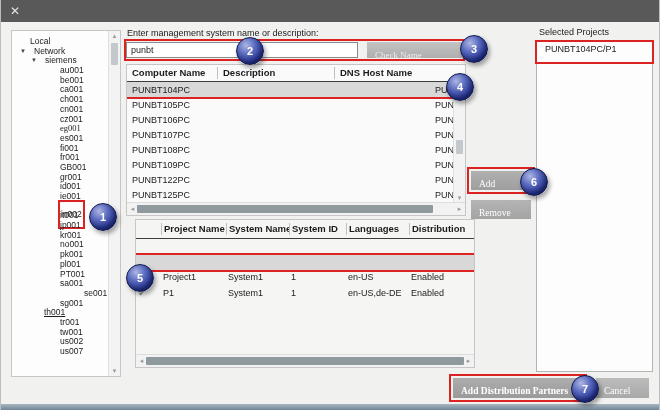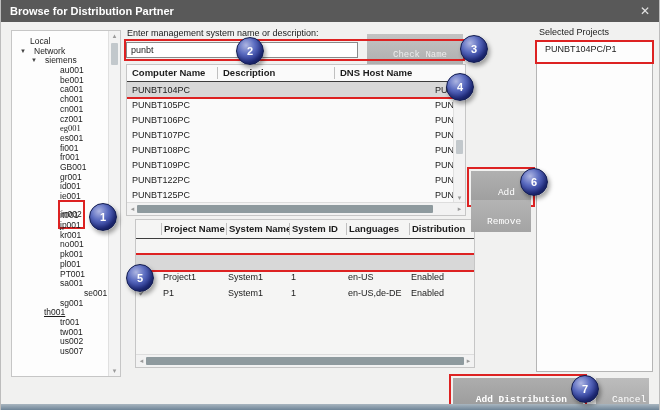--- a/index.html
+++ b/index.html
@@ -40,21 +40,21 @@
   .ht1{left:10px;width:296px;}
   .ht2{left:10px;width:318px;}
   
   .search-label{position:absolute;left:126px;top:28px;font-size:9px;}
   .search-row{position:absolute;left:125px;top:41px;width:337px;height:18px;
     display:flex;align-items:center;}
   .callout{outline:2px solid #dd2222;}
   .callout-off{outline:2px solid #dd2222;outline-offset:2px;}
   .search-input{width:226px;height:14px;border:1px solid #8a8a8a;font-family:"Liberation Sans",sans-serif;
     font-size:9px;padding:0 0 0 4px;background:#fff;color:#1b1b1b;outline:none;}
-  .btn{border:none;color:#fff;font-family:Liberation Mono, monospace;text-align:right;padding:16px;cursor:default;}
+  .btn{border:none;color:#fff;font-family:Liberation Serif, serif;text-align:left;padding:8px;cursor:default;}
   .checkname{margin-left:auto;width:96px;height:16px;font-size:9px;color:#ececec;
     background:linear-gradient(#c3c3c3,#aeaeae);}
   
   .ctable{position:absolute;left:125px;top:64px;width:340px;height:152px;
     background:#fafafa;border:1px solid #c6c6c6;box-sizing:border-box;}
   .ct-head{display:grid;grid-template-columns:90px 117px 1fr;height:16px;align-items:center;
     font-size:9.5px;font-weight:bold;border-bottom:1px solid #3c3c3c;background:#fafafa;}
   .hcell{padding-left:5px;height:12px;line-height:12px;overflow:hidden;white-space:nowrap;}
   .hcell + .hcell{border-left:1px solid #c0c0c0;}
   .ct-rows{position:absolute;left:0;top:17px;right:10px;bottom:12px;overflow:hidden;font-size:9px;}
@@ -101,21 +101,20 @@
   .b5{left:125px;top:264px;}
   .b6{left:519px;top:168px;}
   .b7{left:570px;top:375px;}
 </style>
 </head>
 <body>
 
 <div class="dialog">
 
   <div class="titlebar">
-    <span class="title">Browse for Distribution Partner</span>
     <span class="close">✕</span>
   </div>
 
   <div class="tree-panel">
     <div class="tree-list">
         <div class="trow"><span class="tlabel" style="margin-left: 18px;">Local</span></div>
         <div class="trow"><span class="tri" style="left: 8px;">▼</span><span class="tlabel" style="margin-left: 22px;">Network</span></div>
         <div class="trow"><span class="tri" style="left: 19px;">▼</span><span class="tlabel" style="margin-left: 33px;">siemens</span></div>
         <div class="trow"><span class="tlabel" style="margin-left: 48px;">au001</span></div>
         <div class="trow"><span class="tlabel" style="margin-left: 48px;">be001</span></div>

